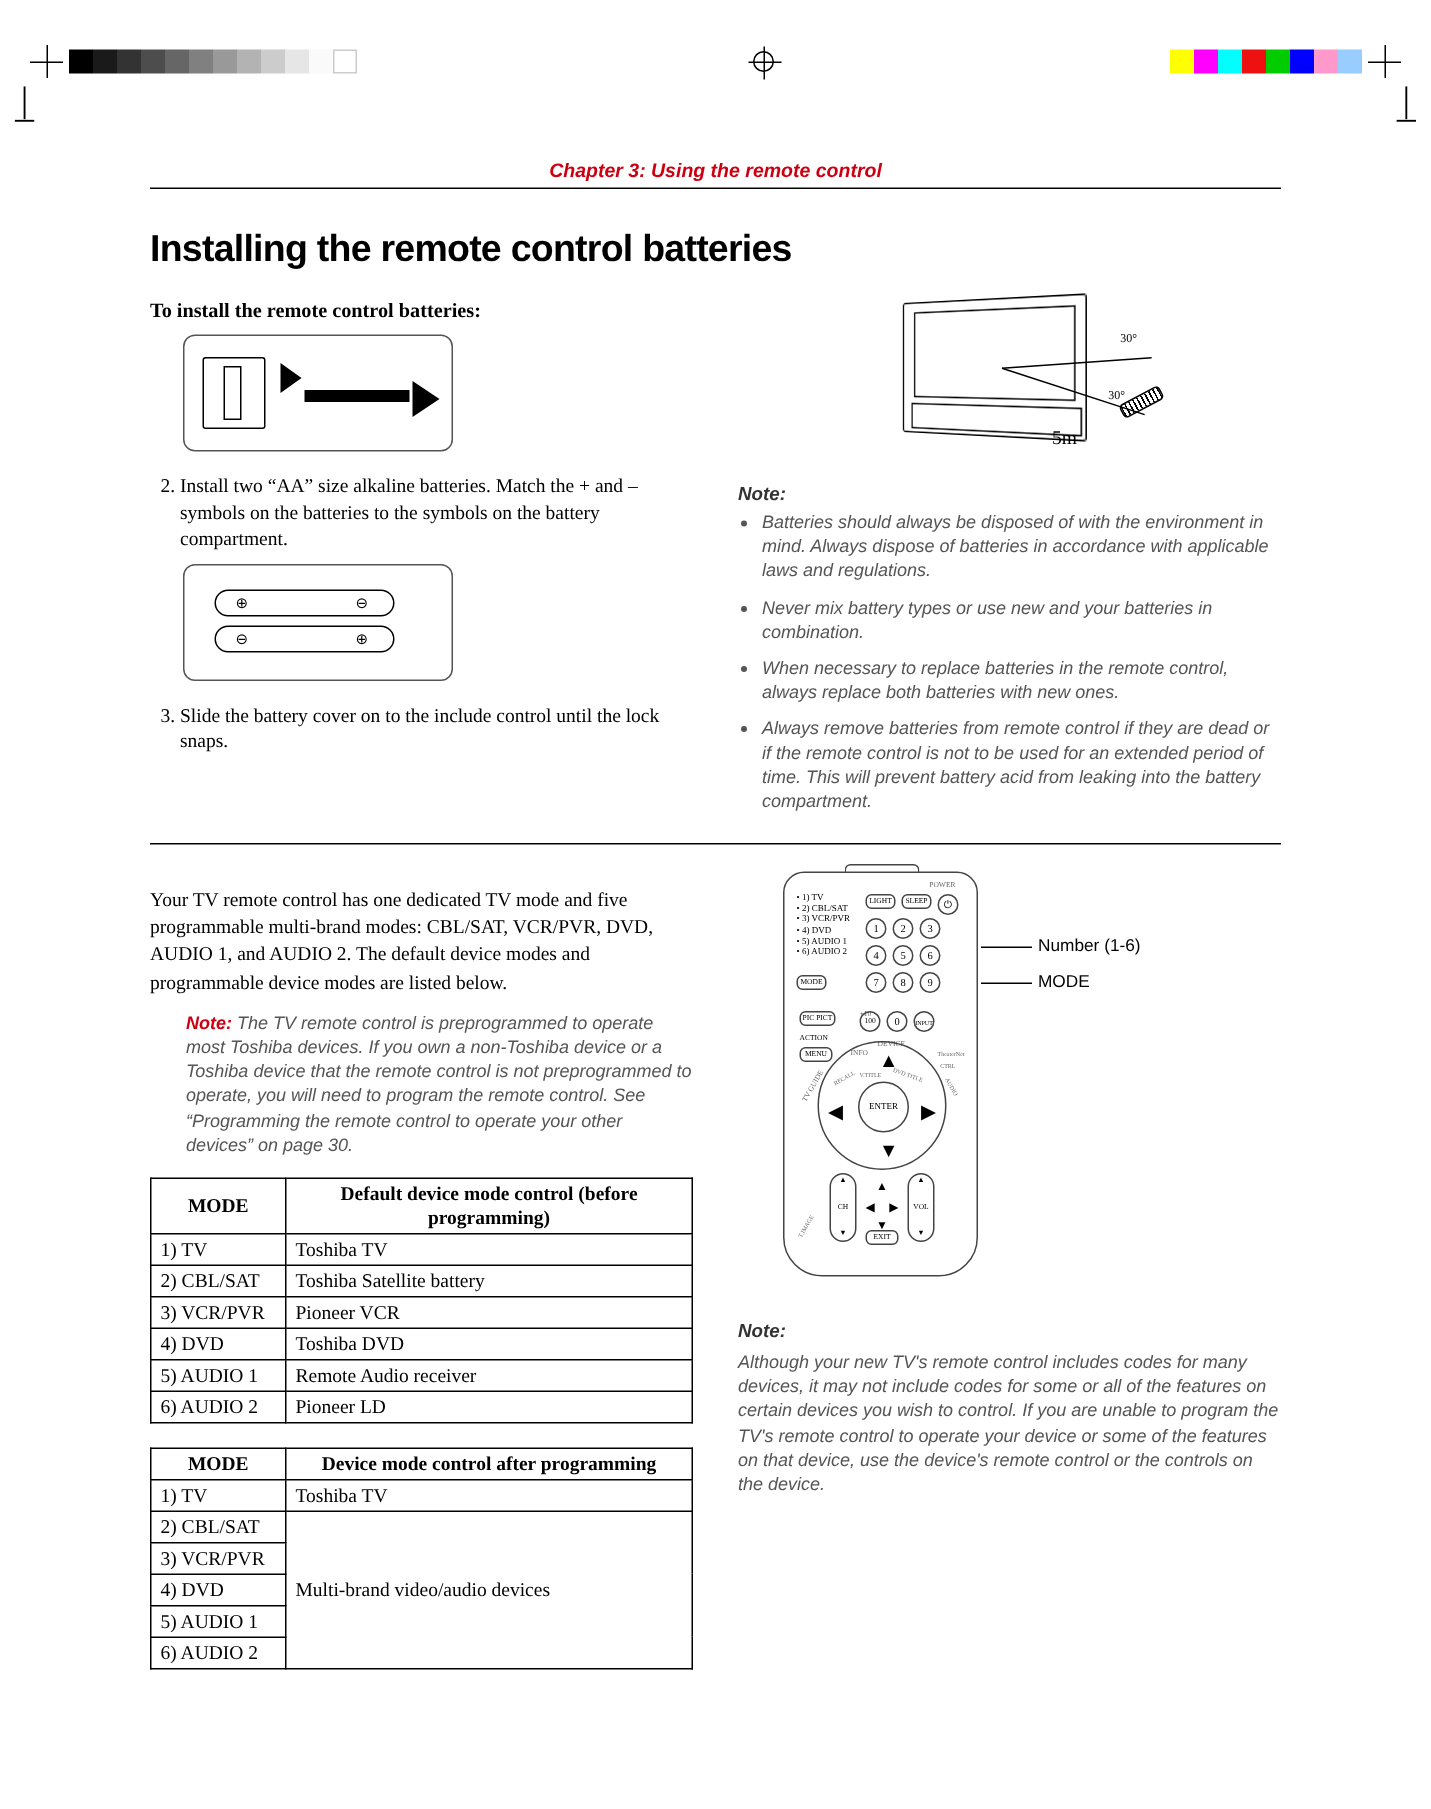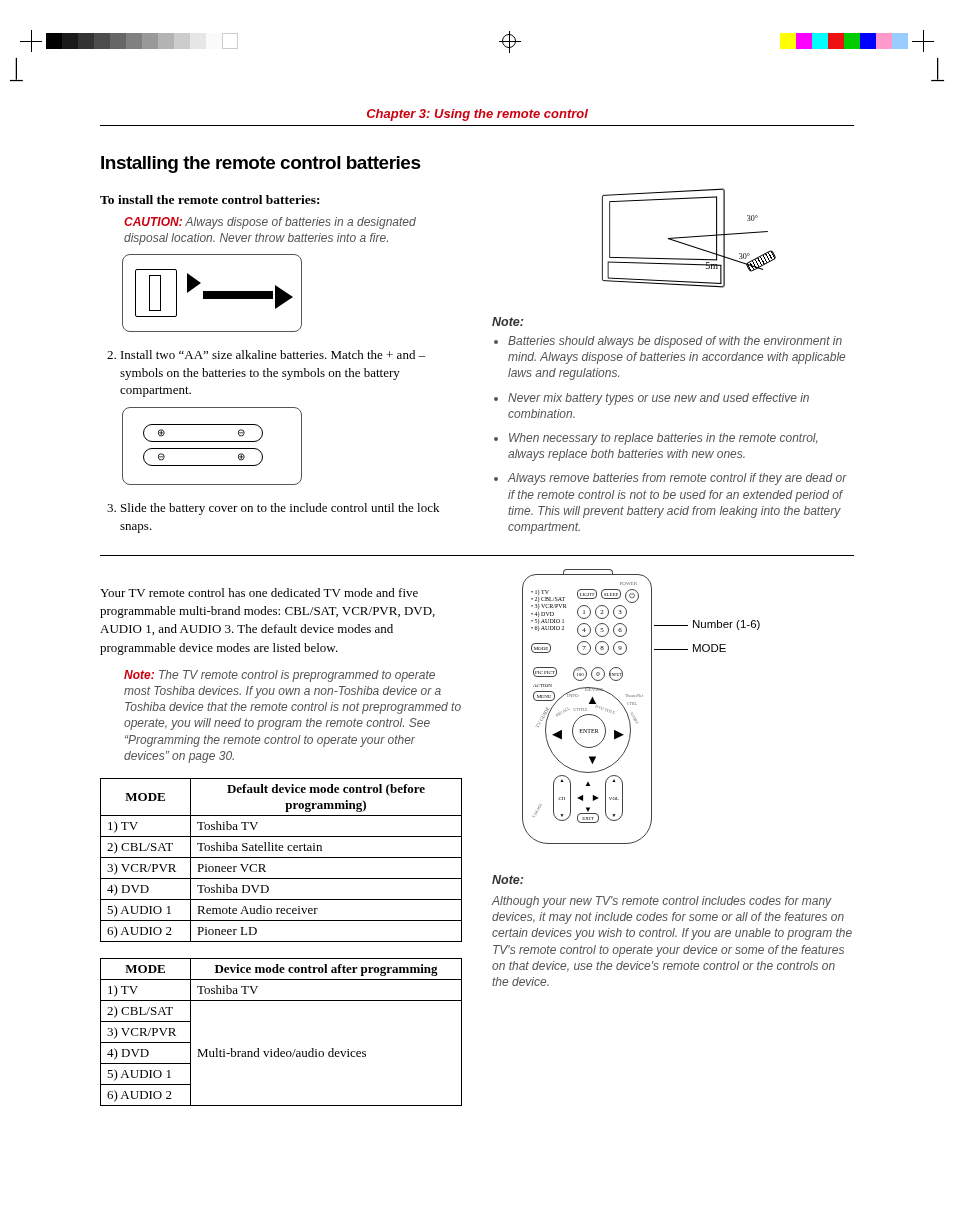--- a/index.html
+++ b/index.html
@@ -33,21 +33,21 @@
     font-style: italic;
     font-weight: bold;
     font-family: Arial, Helvetica, sans-serif;
     font-size: 13px;
     margin-bottom: 4px;
   }
   .header-rule { border: none; border-top: 1px solid #000; margin-bottom: 26px; }
   h1 {
     font-family: Arial, Helvetica, sans-serif;
     font-weight: bold;
-    font-size: 19px;
+    font-size: 25px;
     color: #000;
     margin-bottom: 18px;
     letter-spacing: -0.5px;
   }
   .two-col { display: flex; gap: 30px; justify-content: flex-end; }
   .col { flex: 1; }
   .col-right { flex: 1; }
   .sub-head { font-weight: bold; font-size: 13.5px; margin-bottom: 6px; }
   .caution-block { padding-left: 24px; margin-bottom: 8px; font-family: Arial, Helvetica, sans-serif; font-size: 12px; font-style: italic; color: #555; line-height:1.35; }
   .caution-label { font-weight: bold; font-style: italic; color: #cc0011; }
@@ -169,23 +169,20 @@
 
 <div class="page-content">
   <div class="chapter">Chapter 3: Using the remote control</div>
   <hr class="header-rule">
 
   <h1>Installing the remote control batteries</h1>
 
   <div class="two-col">
     <div class="col">
       <div class="sub-head">To install the remote control batteries:</div>
-      <div class="caution-block">
-        <span class="caution-label">CAUTION:</span><span> Always dispose of batteries in a designated disposal location. Never throw batteries into a fire.</span>
-      </div>
       <div class="diagram-box">
         <div style="position:absolute;top:14px;left:12px;width:42px;height:48px;border:1px solid #000;border-radius:2px;"></div>
         <div style="position:absolute;top:20px;left:26px;width:12px;height:36px;border:1px solid #000;"></div>
         <div style="position:absolute;top:18px;left:64px;width:0;height:0;border-top:10px solid transparent;border-bottom:10px solid transparent;border-left:14px solid #000;"></div>
         <div style="position:absolute;top:30px;right:8px;width:0;height:0;border-top:12px solid transparent;border-bottom:12px solid transparent;border-left:18px solid #000;"></div>
         <div style="position:absolute;top:36px;left:80px;width:70px;height:8px;background:#000;"></div>
       </div>
       <ol class="steps" start="2">
         <li>Install two “AA” size alkaline batteries. Match the + and – symbols on the batteries to the symbols on the battery compartment.</li>
       </ol>
@@ -205,56 +202,56 @@
     <div class="col-right">
       <div class="tv-illus">
         <div class="tv-body">
             <div class="tv-screen"></div>
             <div class="tv-base"></div>
           </div>
         <div style="position:absolute;top:46px;left:100px;width:100px;height:1px;background:#000;transform:rotate(18deg);transform-origin:left;"></div>
         <div style="position:absolute;top:46px;left:100px;width:100px;height:1px;background:#000;transform:rotate(-4deg);transform-origin:left;"></div>
         <div style="position:absolute;top:22px;right:20px;font-size:8px;">30°</div>
         <div style="position:absolute;top:60px;right:28px;font-size:8px;">30°</div>
-        <div style="position:absolute;top:68px;right:60px;font-size:10px;">5m</div>
+        <div style="position:absolute;top:85px;right:60px;font-size:13px;">5m</div>
         <div style="position:absolute;top:64px;right:2px;width:30px;height:10px;border:1px solid #000;border-radius:3px;transform:rotate(-28deg);background:repeating-linear-gradient(90deg,#000 0 1px,transparent 1px 3px);"></div>
       </div>
 
       <div class="note-label">Note:</div>
       <ul class="bullets">
         <li>Batteries should always be disposed of with the environment in mind. Always dispose of batteries in accordance with applicable laws and regulations.</li>
-        <li>Never mix battery types or use new and used effective in combination.</li>
+        <li>Never mix battery types or use new and your batteries in combination.</li>
         <li>When necessary to replace batteries in the remote control, always replace both batteries with new ones.</li>
         <li>Always remove batteries from remote control if they are dead or if the remote control is not to be used for an extended period of time. This will prevent battery acid from leaking into the battery compartment.</li>
       </ul>
     </div>
   </div>
 
   <hr style="border:none;border-top:1px solid #000;margin:12px 0 8px 0;">
 
   <div class="two-col">
     <div class="col">
-      <p class="intro">Your TV remote control has one dedicated TV mode and five programmable multi-brand modes: CBL/SAT, VCR/PVR, DVD, AUDIO 1, and AUDIO 3. The default device modes and programmable device modes are listed below.</p>
+      <p class="intro">Your TV remote control has one dedicated TV mode and five programmable multi-brand modes: CBL/SAT, VCR/PVR, DVD, AUDIO 1, and AUDIO 2. The default device modes and programmable device modes are listed below.</p>
       <div class="note-red">
         <span class="note-red-label">Note:</span><span> The TV remote control is preprogrammed to operate most Toshiba devices. If you own a non-Toshiba device or a Toshiba device that the remote control is not preprogrammed to operate, you will need to program the remote control. See “Programming the remote control to operate your other devices” on page 30.</span>
       </div>
 
       <table class="modes">
         <tbody>
             <tr>
               <th>MODE</th>
               <th>Default device mode control (before programming)</th>
             </tr>
         <tr>
               <td>1) TV</td>
               <td>Toshiba TV</td>
             </tr>
         <tr>
               <td>2) CBL/SAT</td>
-              <td>Toshiba Satellite certain</td>
+              <td>Toshiba Satellite battery</td>
             </tr>
         <tr>
               <td>3) VCR/PVR</td>
               <td>Pioneer VCR</td>
             </tr>
         <tr>
               <td>4) DVD</td>
               <td>Toshiba  DVD</td>
             </tr>
         <tr>

